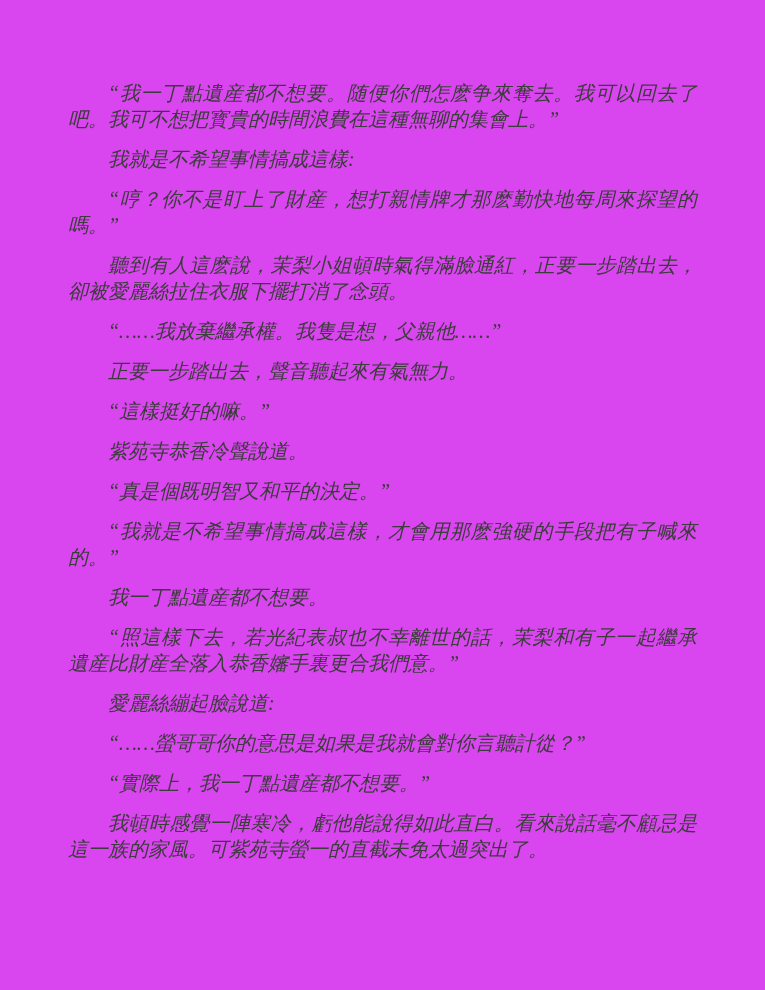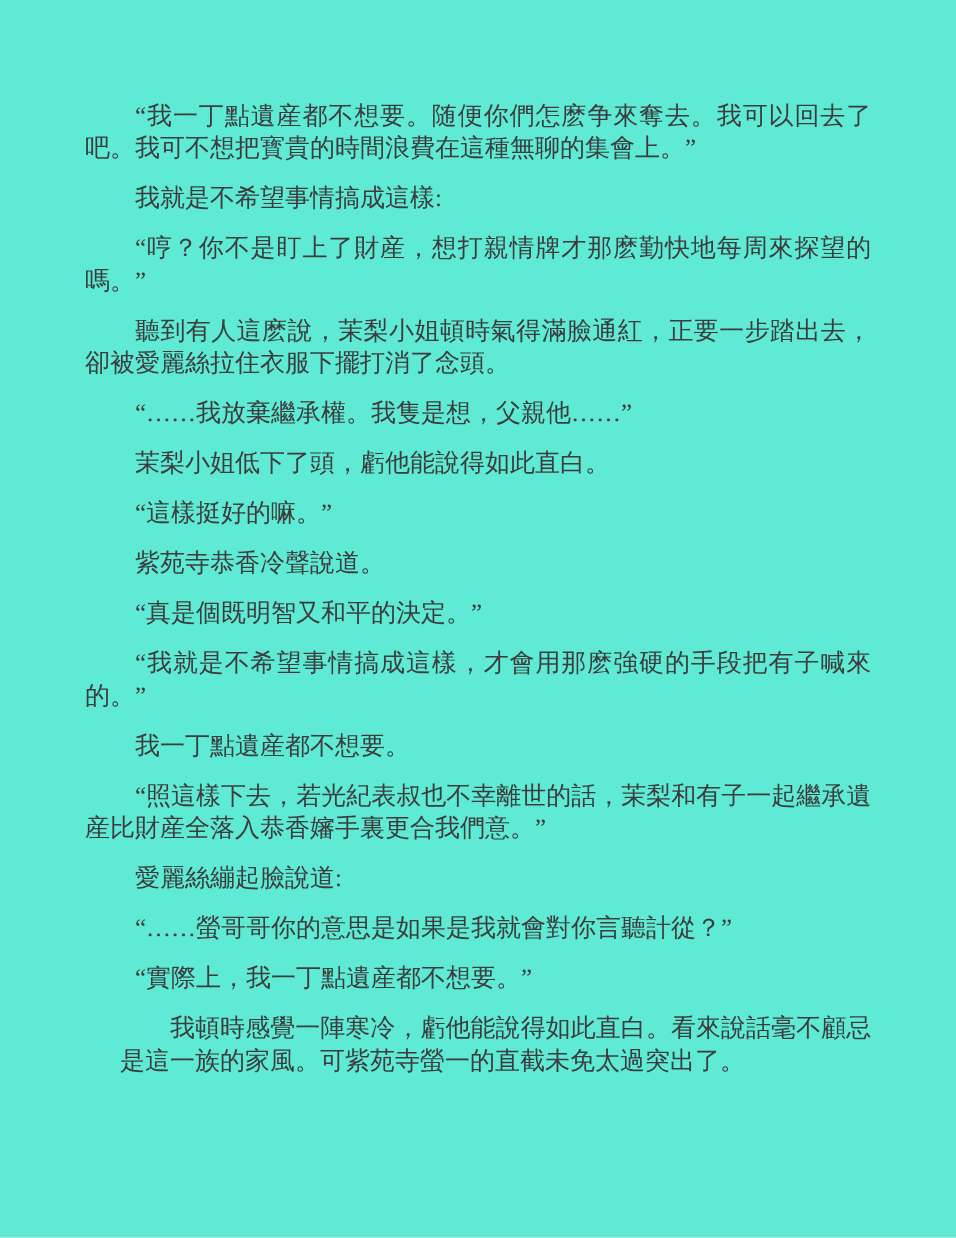--- a/index.html
+++ b/index.html
@@ -26,34 +26,33 @@
     text-align: justify;
     text-justify: inter-ideograph;
   }
   .para {
     margin: 0 0 14px 0;
     text-indent: 2em;
     word-break: break-all;
   }
   .para:last-child {
     margin-bottom: 0;
-    margin-left: 28px;
   }
 </style>
 </head>
 <body>
 
-<main class="page" style="background: #5eead4;">
+<main class="page" style="background: #d946ef; font-style: italic;">
   <section class="text-column" id="paragraph-container" style="color: rgb(60, 60, 60);">
       <p class="para">“我一丁點遺産都不想要。随便你們怎麽争來奪去。我可以回去了吧。我可不想把寳貴的時間浪費在這種無聊的集會上。”</p>
       <p class="para">我就是不希望事情搞成這樣:</p>
       <p class="para">“哼？你不是盯上了財産，想打親情牌才那麽勤快地每周來探望的嗎。”</p>
       <p class="para">聽到有人這麽說，茉梨小姐頓時氣得滿臉通紅，正要一步踏出去，卻被愛麗絲拉住衣服下擺打消了念頭。</p>
       <p class="para">“……我放棄繼承權。我隻是想，父親他……”</p>
-      <p class="para">茉梨小姐低下了頭，虧他能說得如此直白。</p>
+      <p class="para">正要一步踏出去，聲音聽起來有氣無力。</p>
       <p class="para">“這樣挺好的嘛。”</p>
       <p class="para">紫苑寺恭香冷聲說道。</p>
       <p class="para">“真是個既明智又和平的決定。”</p>
       <p class="para">“我就是不希望事情搞成這樣，才會用那麽強硬的手段把有子喊來的。”</p>
       <p class="para">我一丁點遺産都不想要。</p>
       <p class="para">“照這樣下去，若光紀表叔也不幸離世的話，茉梨和有子一起繼承遺産比財産全落入恭香嬸手裏更合我們意。”</p>
       <p class="para">愛麗絲繃起臉說道:</p>
       <p class="para">“……螢哥哥你的意思是如果是我就會對你言聽計從？”</p>
       <p class="para">“實際上，我一丁點遺産都不想要。”</p>
       <p class="para">我頓時感覺一陣寒冷，虧他能說得如此直白。看來說話毫不顧忌是這一族的家風。可紫苑寺螢一的直截未免太過突出了。</p>

